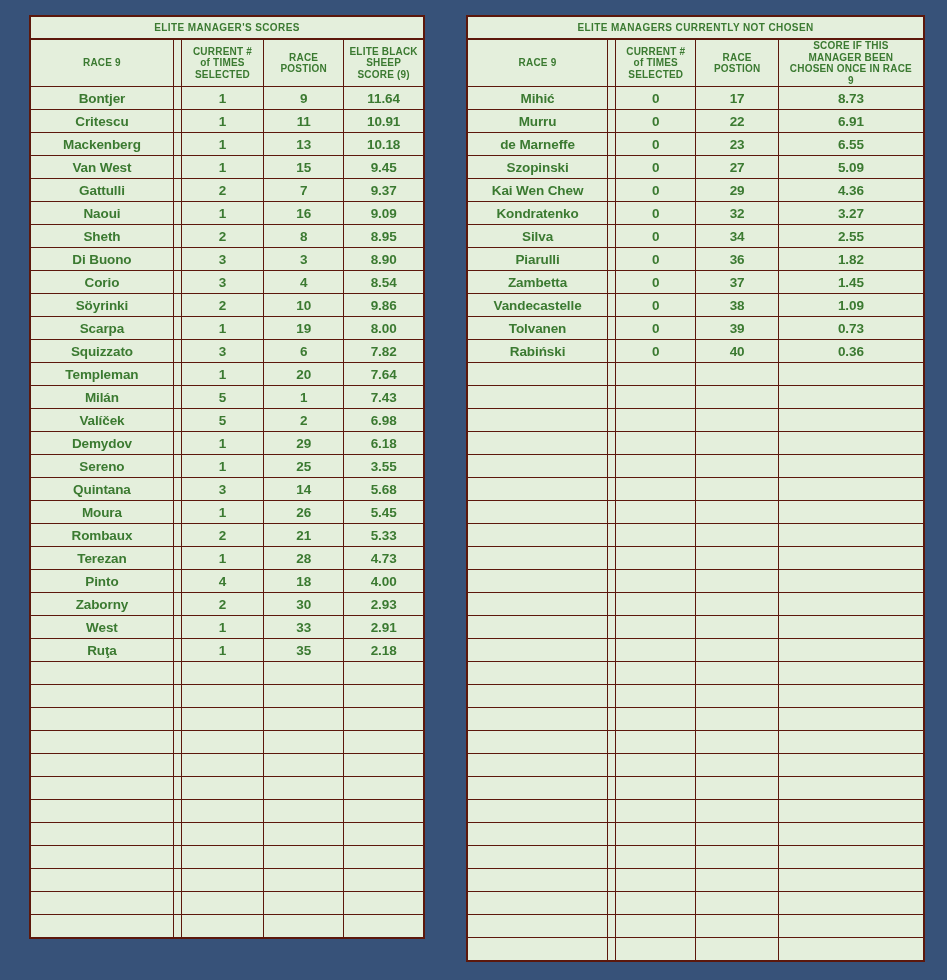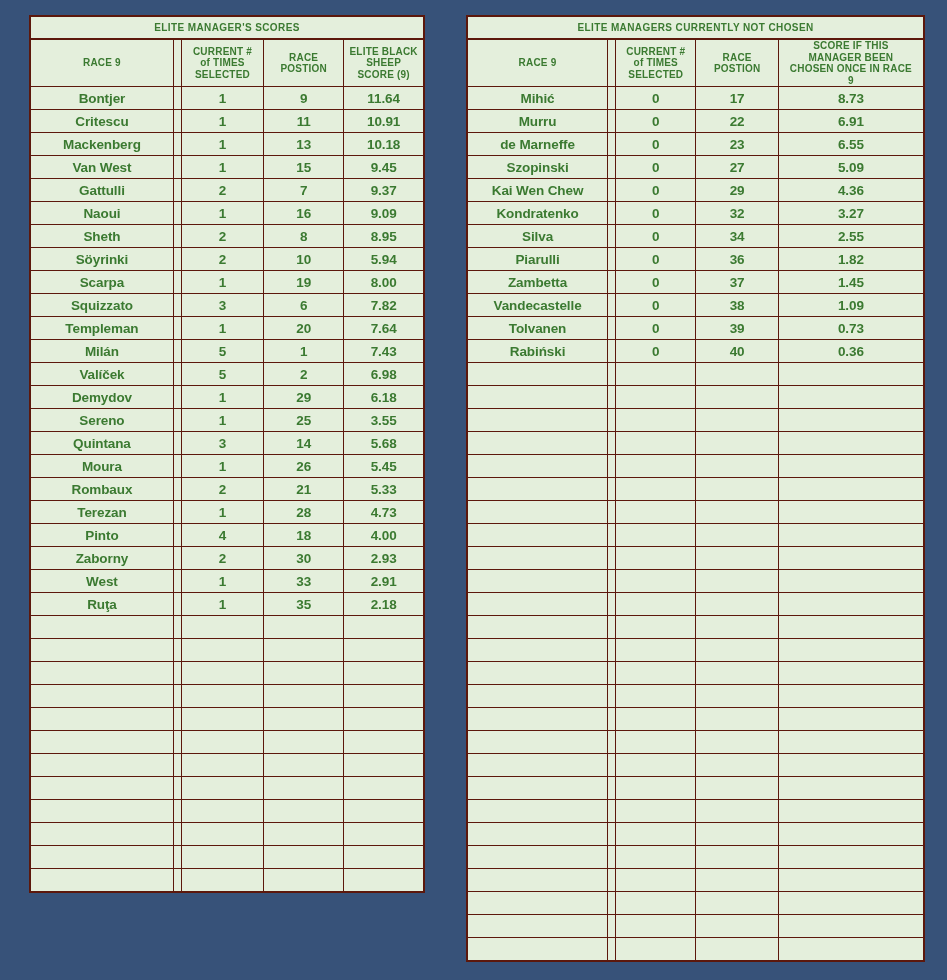--- a/index.html
+++ b/index.html
@@ -132,25 +132,39 @@
         <td>9.09</td>
       </tr>
       <tr>
         <td>Sheth</td>
         <td></td>
         <td>2</td>
         <td>8</td>
         <td>8.95</td>
       </tr>
       <tr>
+        <td>Di Buono</td>
+        <td></td>
+        <td>3</td>
+        <td>3</td>
+        <td>8.90</td>
+      </tr>
+      <tr>
+        <td>Corio</td>
+        <td></td>
+        <td>3</td>
+        <td>4</td>
+        <td>8.54</td>
+      </tr>
+      <tr>
         <td>Söyrinki</td>
         <td></td>
         <td>2</td>
         <td>10</td>
-        <td>5.94</td>
+        <td>9.86</td>
       </tr>
       <tr>
         <td>Scarpa</td>
         <td></td>
         <td>1</td>
         <td>19</td>
         <td>8.00</td>
       </tr>
       <tr>
         <td>Squizzato</td>

